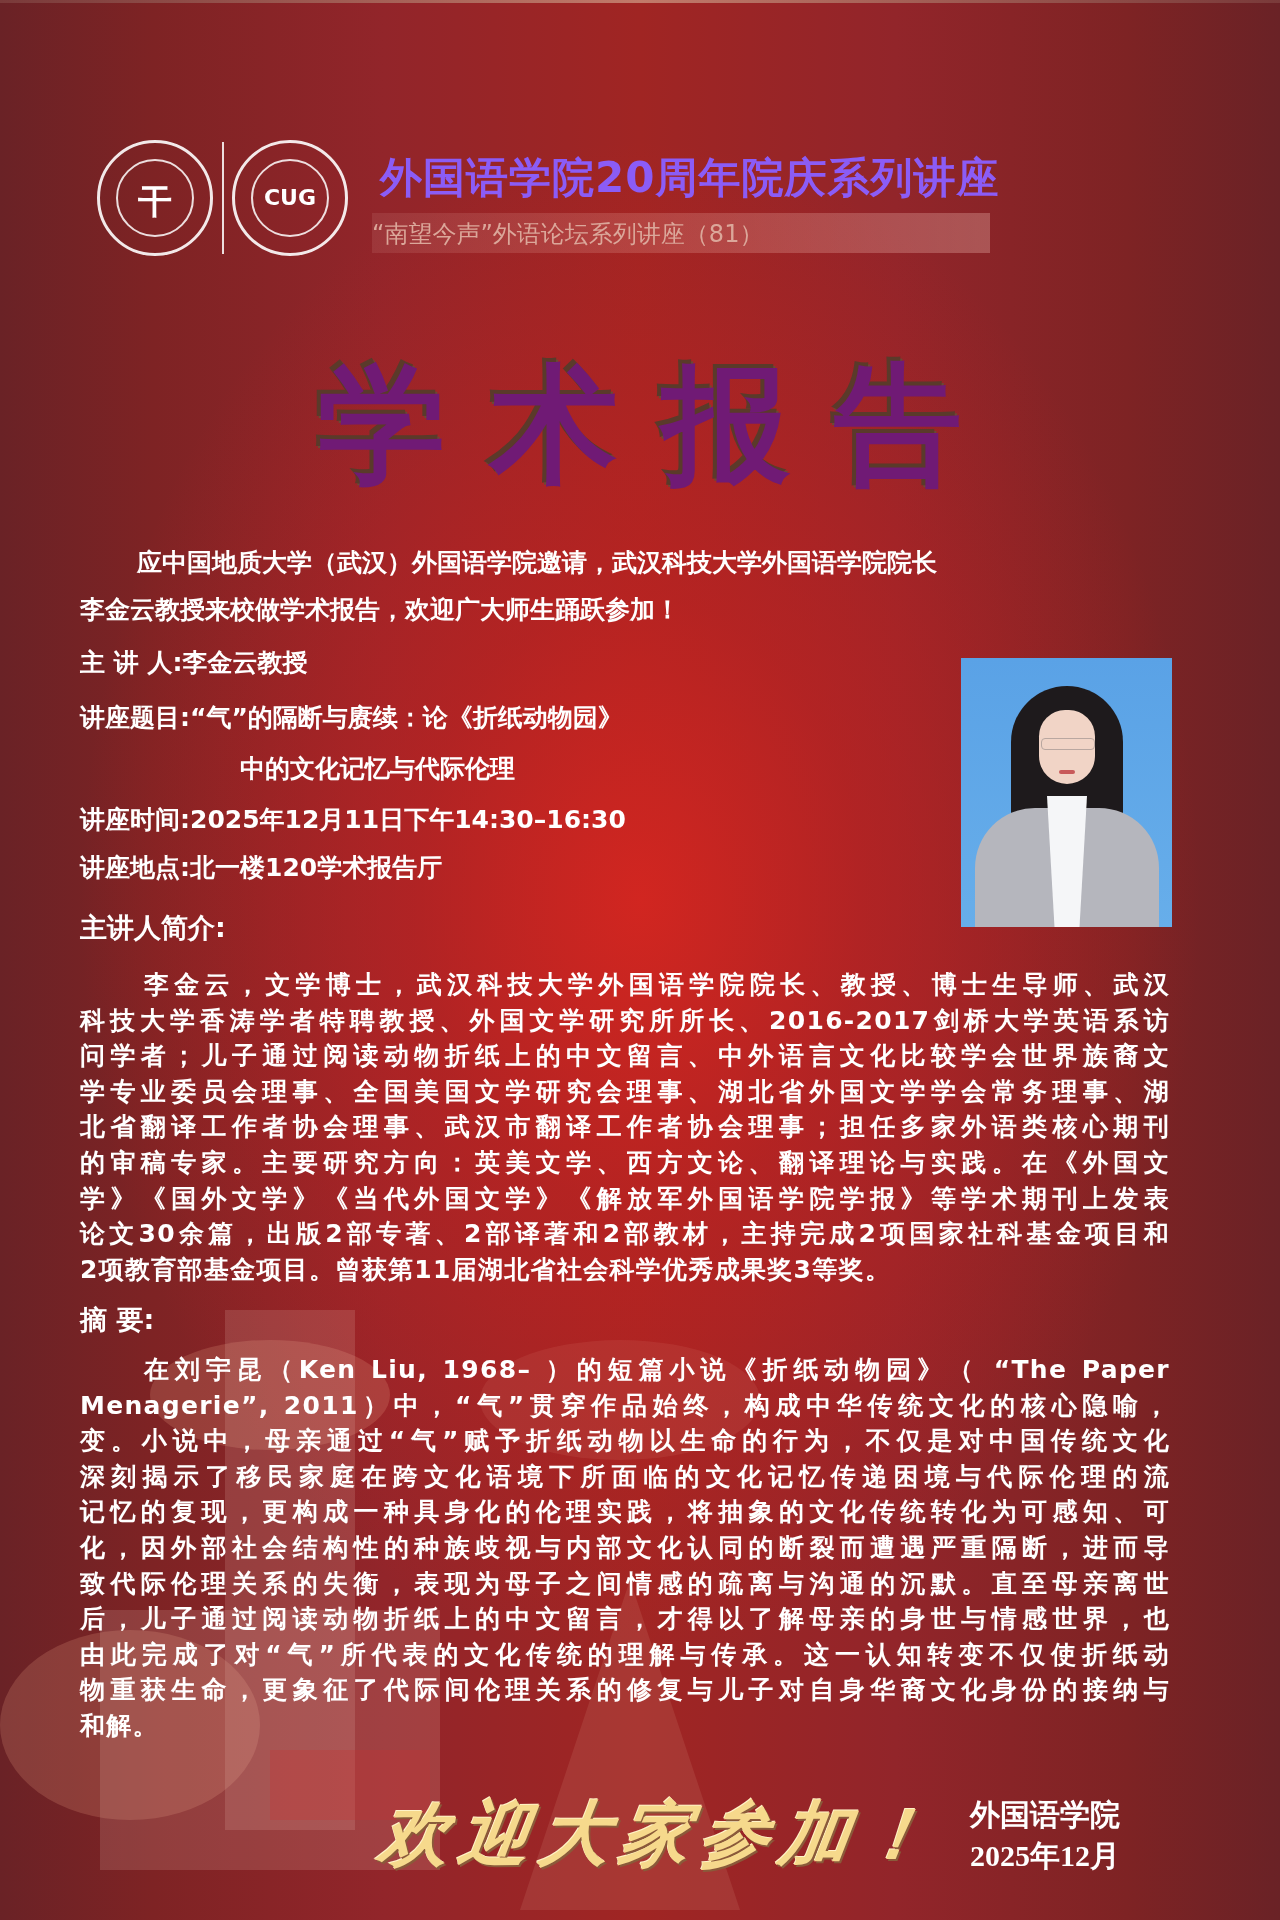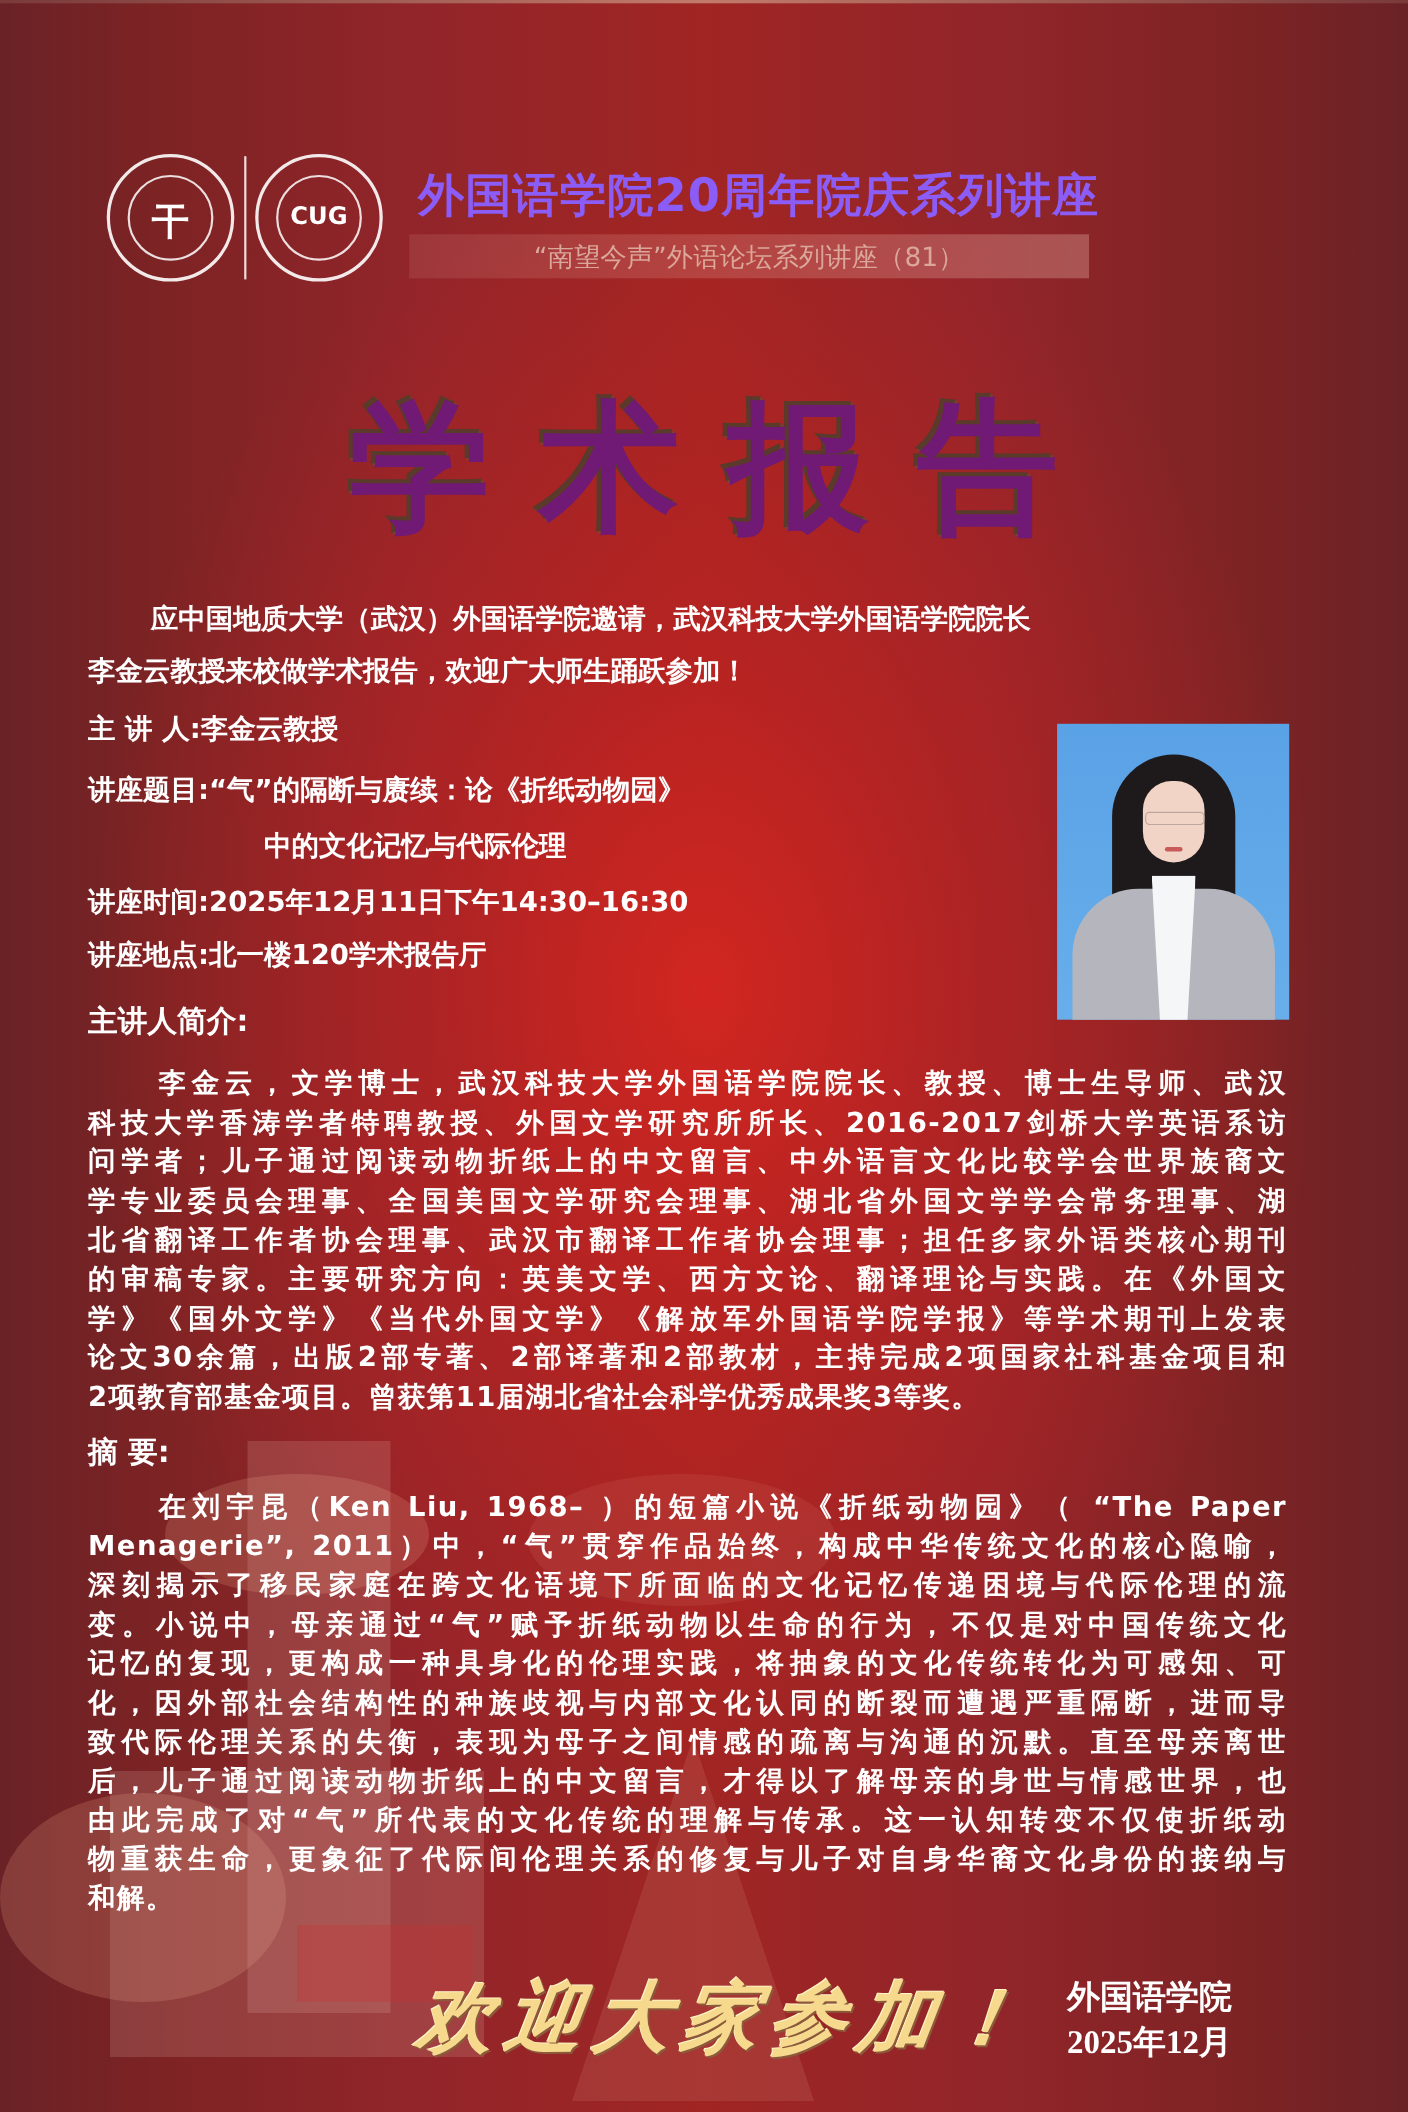--- a/index.html
+++ b/index.html
@@ -23,21 +23,21 @@
   .logo { position:absolute; top:140px; width:116px; height:116px; border-radius:50%; border:3px solid rgba(255,255,255,0.9); box-sizing:border-box; }
   .logo .inner { position:absolute; left:16px; top:16px; right:16px; bottom:16px; border-radius:50%; border:2px solid rgba(255,255,255,0.85); }
   .logo .glyph { position:absolute; left:0; right:0; top:36px; text-align:center; font-size:34px; font-weight:bold; color:#fff; }
   .logo1 { left:97px; }
   .logo2 { left:232px; }
   .logo-divider { position:absolute; left:222px; top:142px; width:2px; height:112px; background:rgba(255,255,255,0.85); }
 
   .header-title { position:absolute; left:380px; top:150px; font-size:42px; font-weight:bold; color:#8b5cf6; letter-spacing:1px; white-space:nowrap; }
   .subtitle-band { position:absolute; left:372px; top:213px; width:618px; height:40px;
     background:linear-gradient(90deg, rgba(255,210,200,0.10), rgba(255,210,200,0.28)); }
-  .subtitle-text { position:absolute; left:0; right:0; top:5px; text-align:center; font-size:24px; color:#dba79a; white-space:nowrap; }
+  .subtitle-text { position:absolute; left:0; right:0; top:5px; text-align:left; font-size:24px; color:#dba79a; white-space:nowrap; }
 
   .big-title { position:absolute; left:0; width:1280px; top:340px; text-align:center; font-size:128px; font-weight:bold; color:#701a75; letter-spacing:44px; text-indent:44px;
     text-shadow: -4px -4px 0 #5a3a2a, -2px -2px 0 #6a4a34; }
 
   .text { position:absolute; font-weight:bold; white-space:nowrap; font-size:25px; line-height:36px; }
   .intro1 { left:137px; top:545px; }
   .intro2 { left:80px; top:592px; }
 
   .info-row { position:absolute; left:80px; font-size:25px; font-weight:bold; white-space:nowrap; line-height:36px; }
   .info-cont { position:absolute; left:224px; font-size:25px; font-weight:bold; white-space:nowrap; }
@@ -123,22 +123,22 @@
   <span class="ln">的审稿专家。主要研究方向：英美文学、西方文论、翻译理论与实践。在《外国文</span>
   <span class="ln">学》《国外文学》《当代外国文学》《解放军外国语学院学报》等学术期刊上发表</span>
   <span class="ln">论文30余篇，出版2部专著、2部译著和2部教材，主持完成2项国家社科基金项目和</span>
   <span class="ln last">2项教育部基金项目。曾获第11届湖北省社会科学优秀成果奖3等奖。</span>
 </div>
 
 <div class="section-head" style="top:1302px;">摘 要:</div>
 <div class="para abstract">
   <span class="ln first">在刘宇昆（Ken Liu, 1968– ）的短篇小说《折纸动物园》（ “The Paper</span>
   <span class="ln">Menagerie”, 2011）中，“气”贯穿作品始终，构成中华传统文化的核心隐喻，</span>
+  <span class="ln">变。小说中，母亲通过“气”赋予折纸动物以生命的行为，不仅是对中国传统文化</span>
   <span class="ln">深刻揭示了移民家庭在跨文化语境下所面临的文化记忆传递困境与代际伦理的流</span>
-  <span class="ln">变。小说中，母亲通过“气”赋予折纸动物以生命的行为，不仅是对中国传统文化</span>
   <span class="ln">记忆的复现，更构成一种具身化的伦理实践，将抽象的文化传统转化为可感知、可</span>
   <span class="ln">化，因外部社会结构性的种族歧视与内部文化认同的断裂而遭遇严重隔断，进而导</span>
   <span class="ln">致代际伦理关系的失衡，表现为母子之间情感的疏离与沟通的沉默。直至母亲离世</span>
   <span class="ln">后，儿子通过阅读动物折纸上的中文留言，才得以了解母亲的身世与情感世界，也</span>
   <span class="ln">由此完成了对“气”所代表的文化传统的理解与传承。这一认知转变不仅使折纸动</span>
   <span class="ln">物重获生命，更象征了代际间伦理关系的修复与儿子对自身华裔文化身份的接纳与</span>
   <span class="ln last">和解。</span>
 </div>
 
 <div class="welcome">欢迎大家参加！</div>

